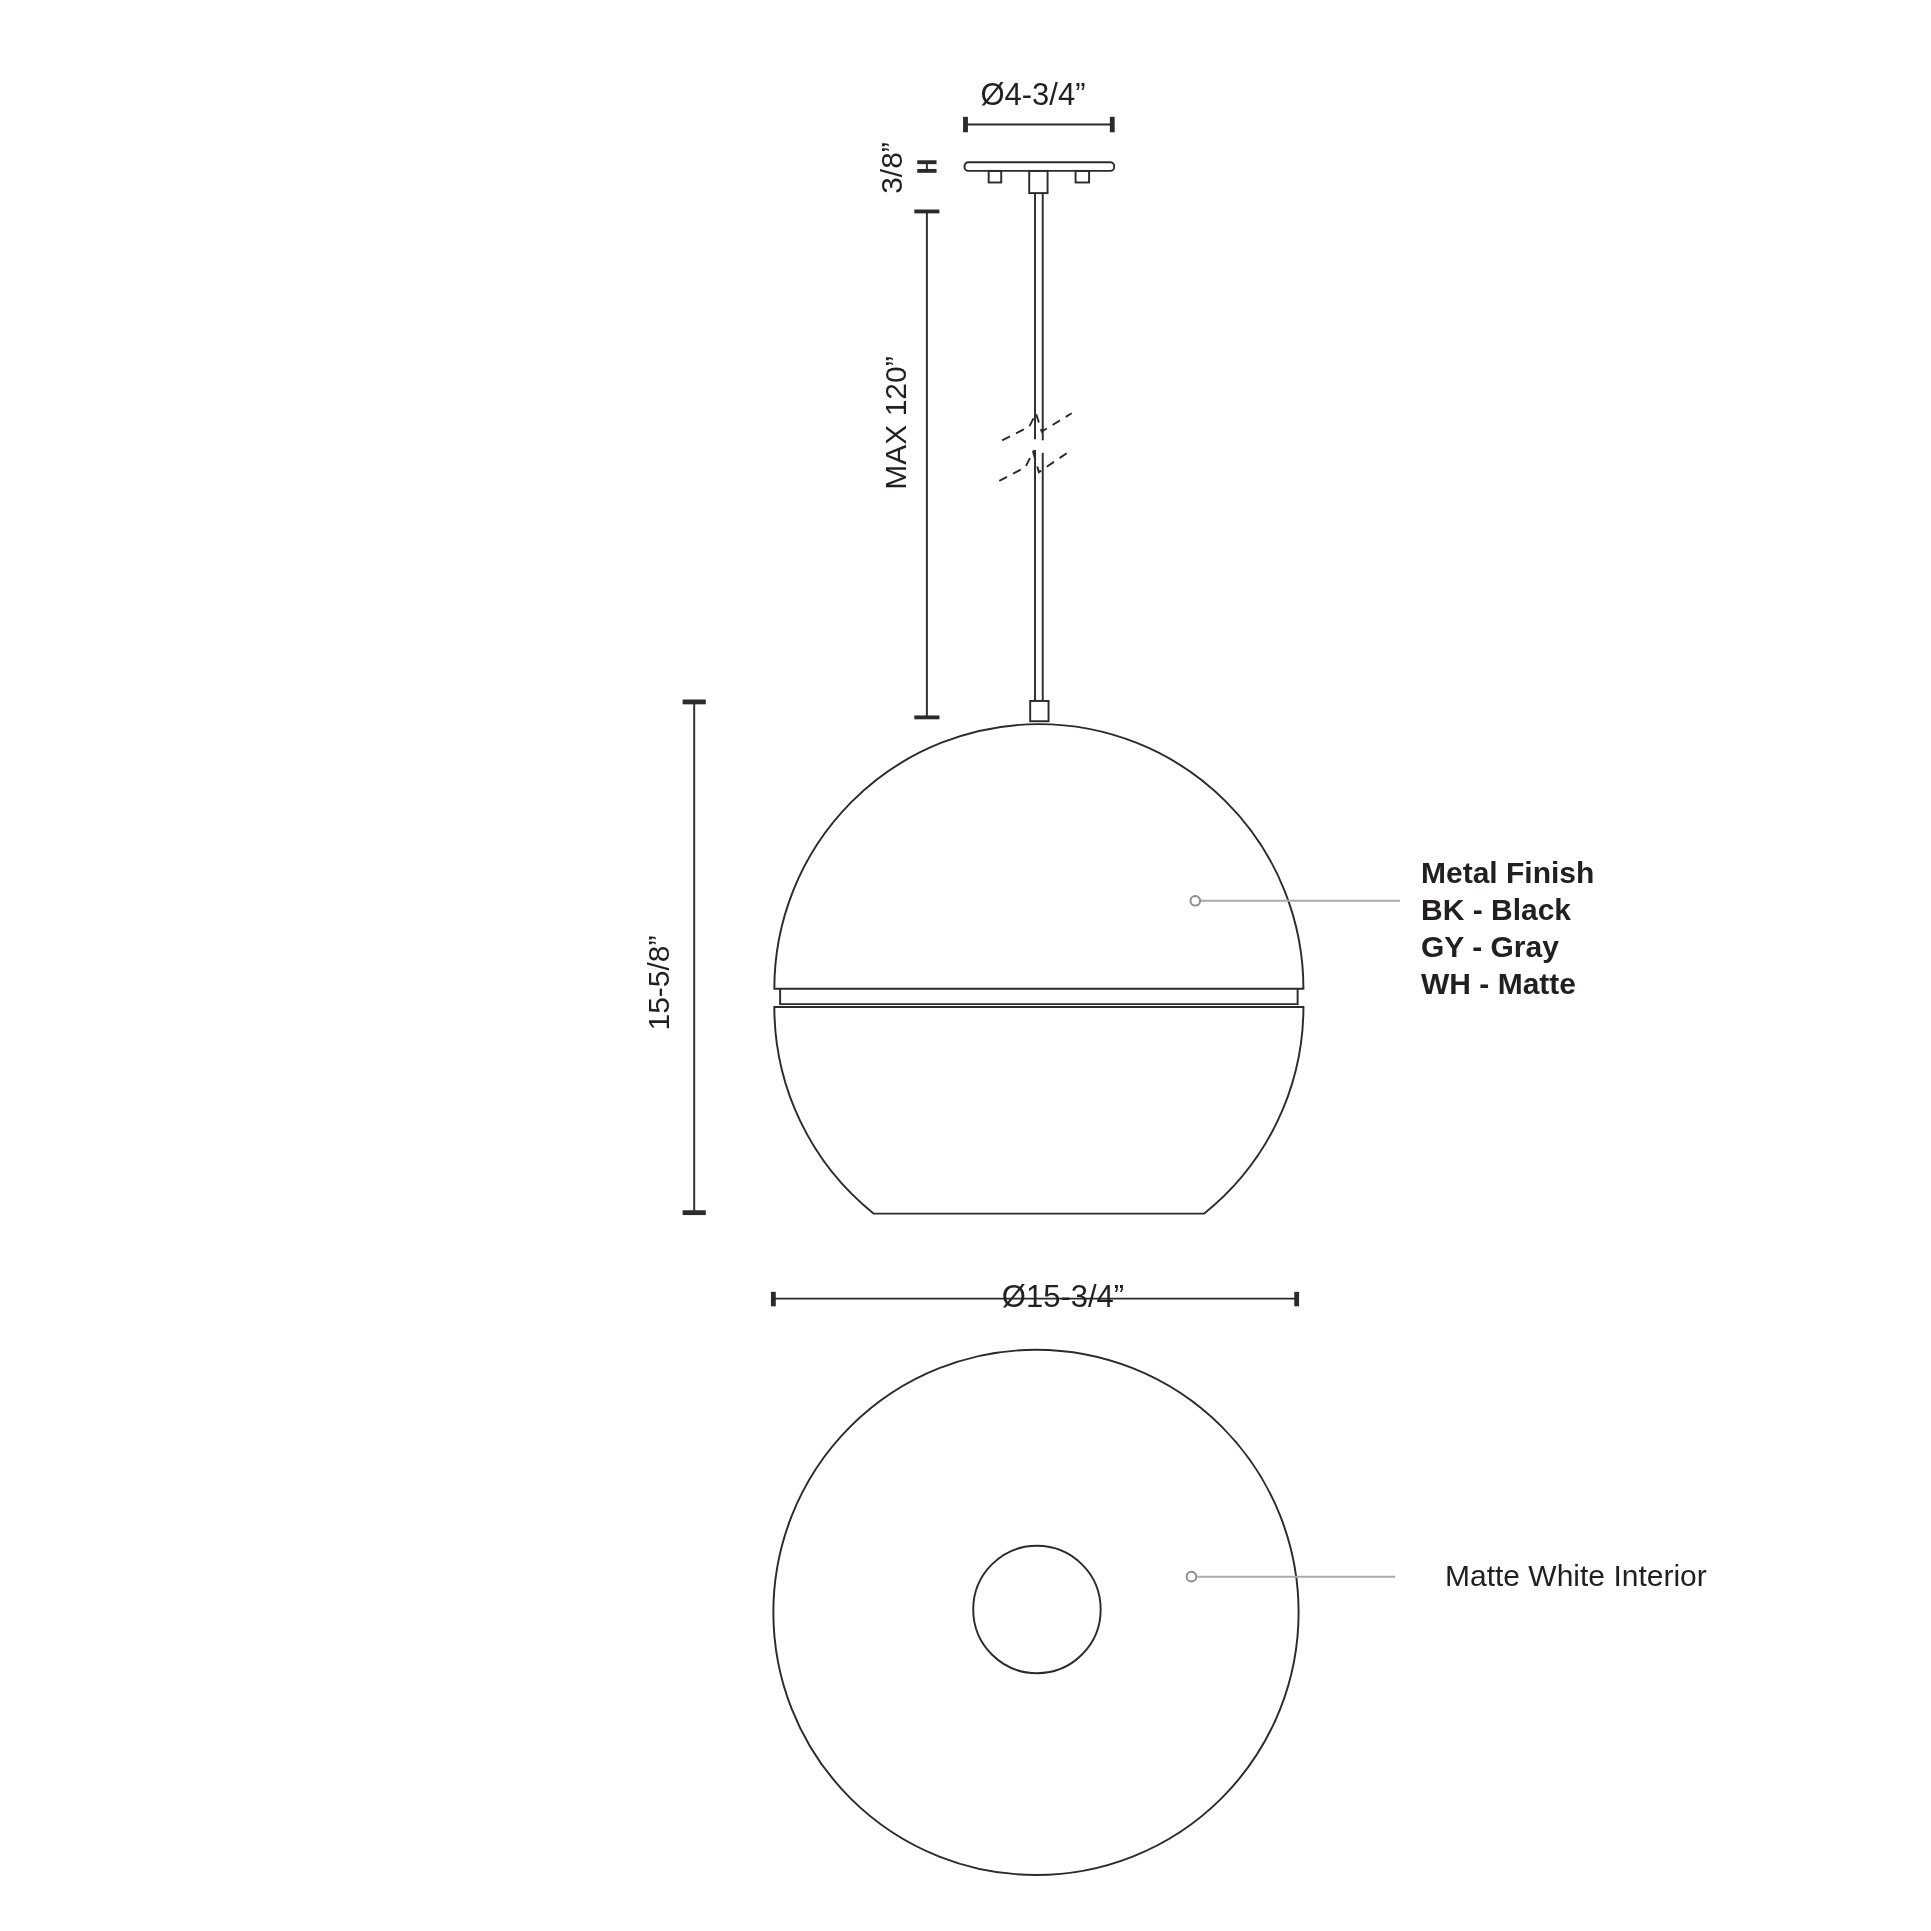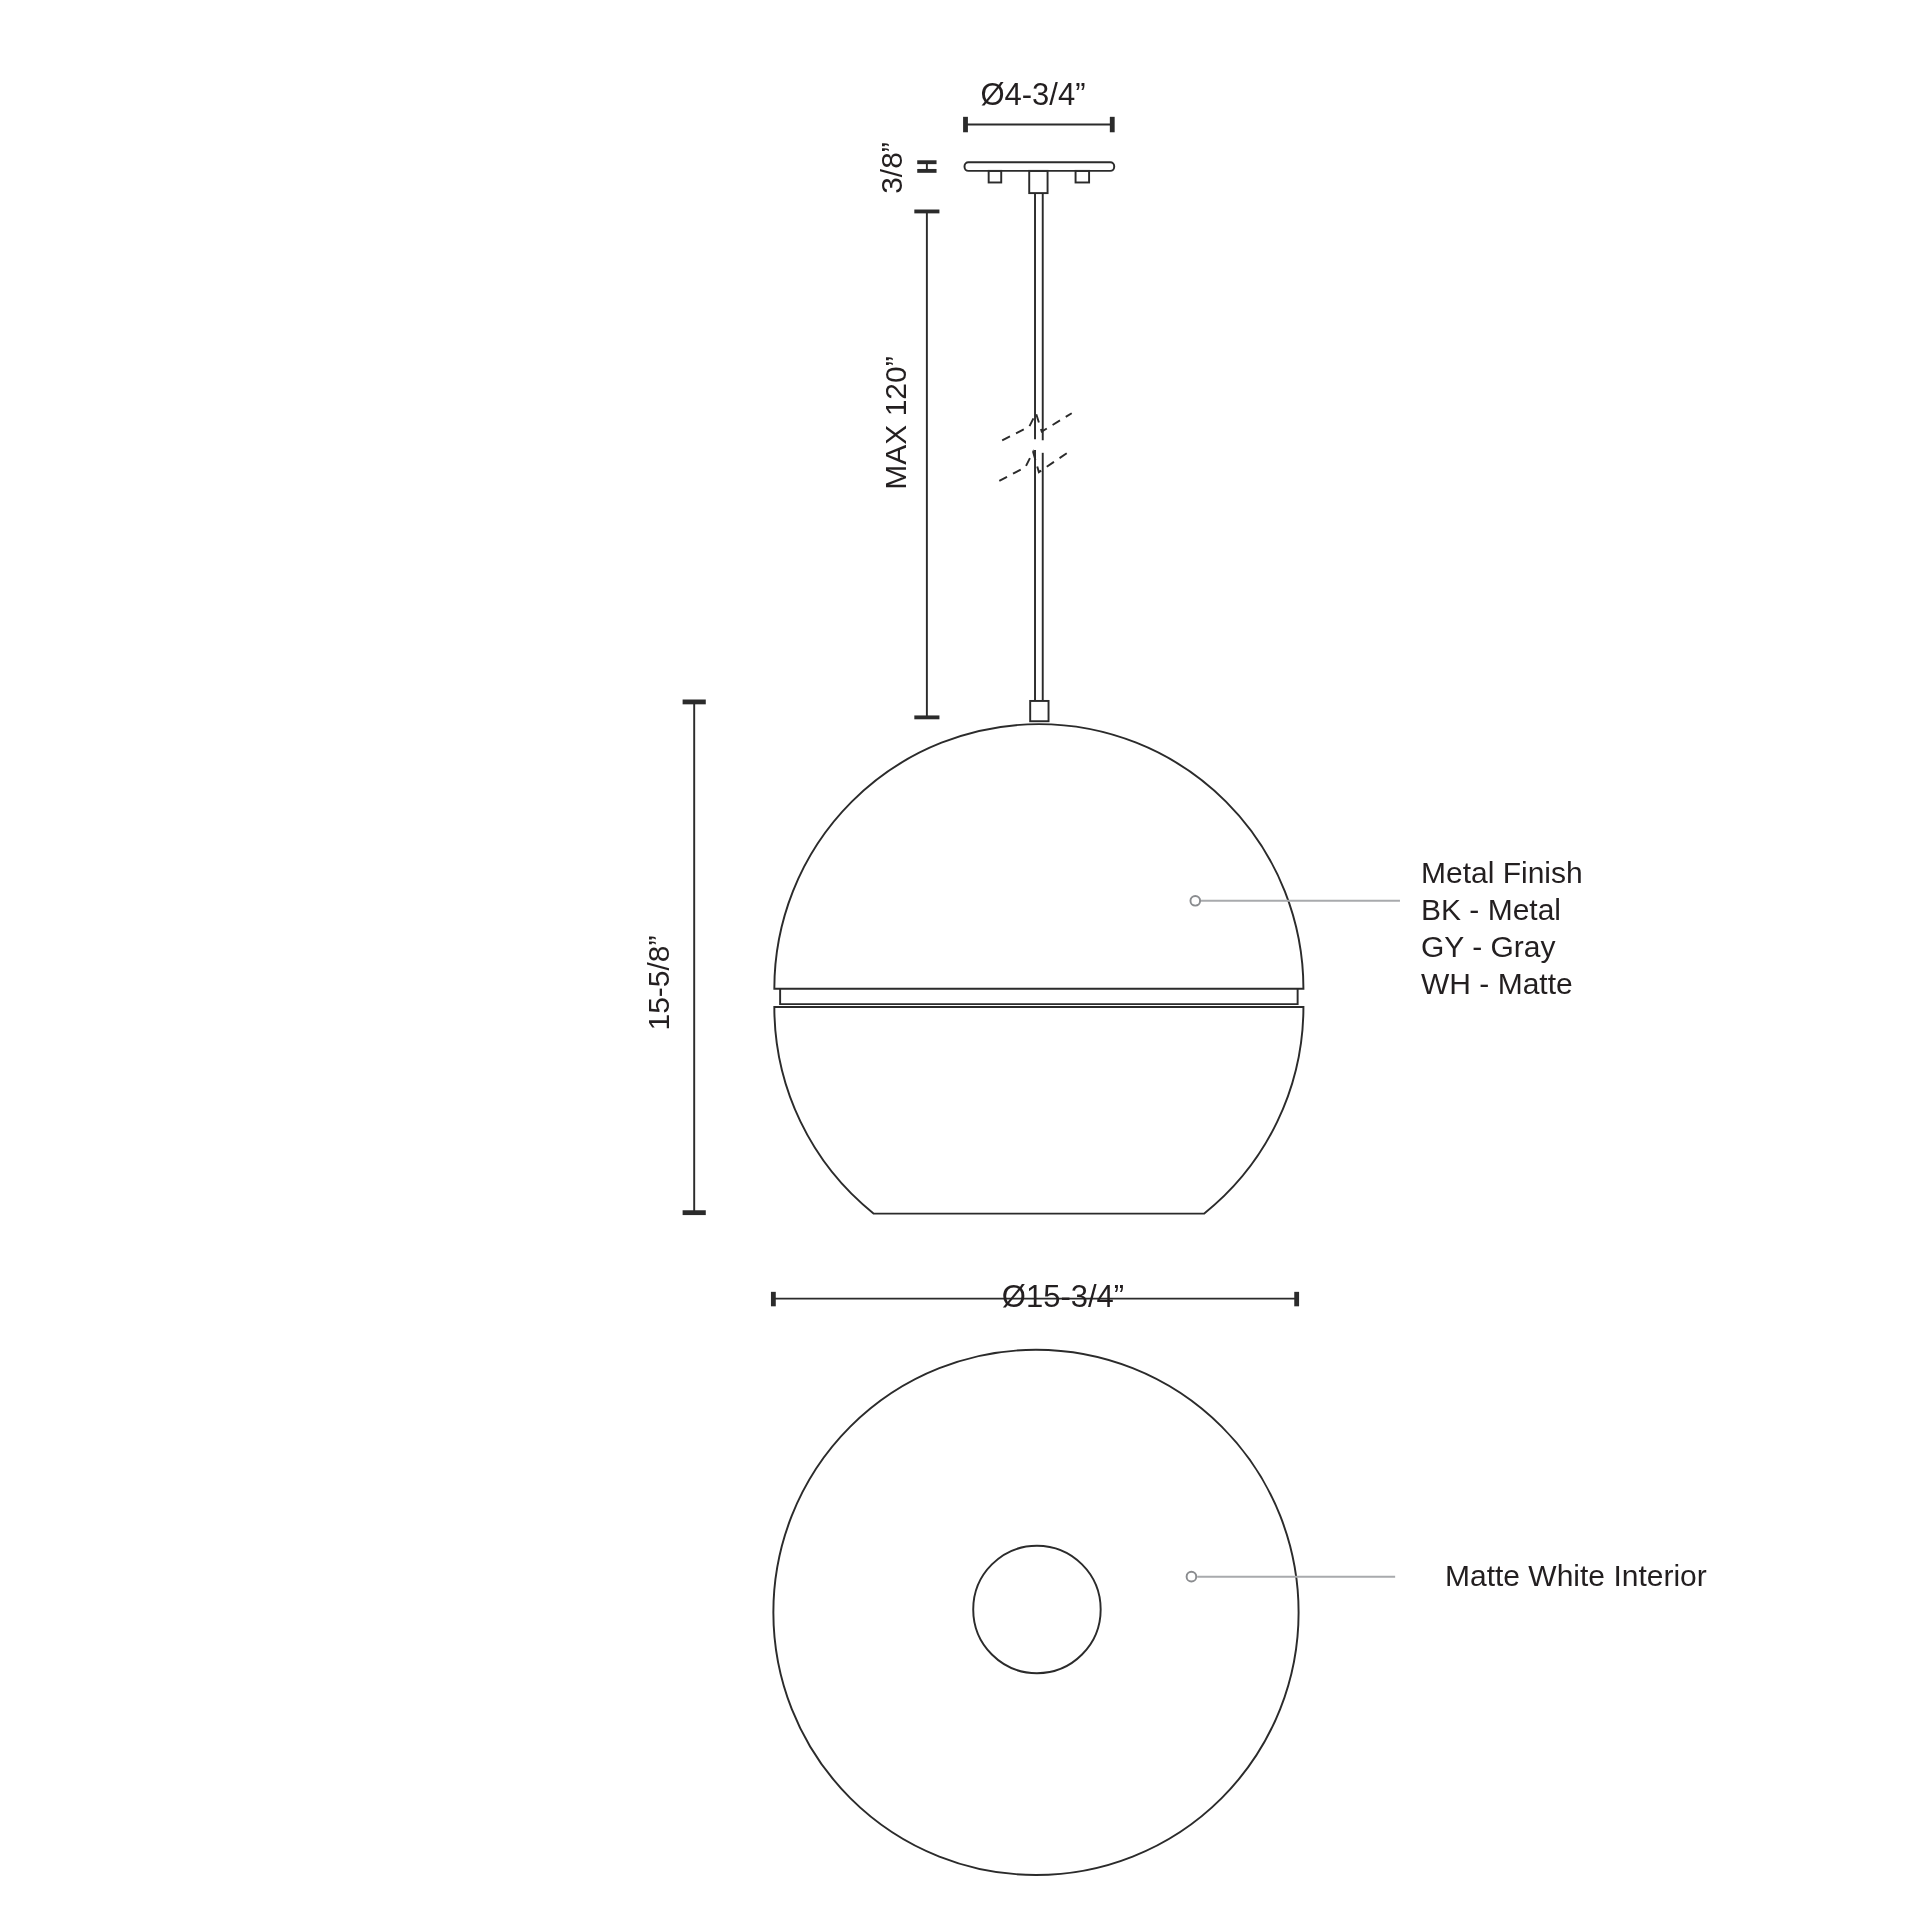--- a/index.html
+++ b/index.html
@@ -15,21 +15,21 @@
     position:absolute;
     color:#231f20;
     white-space:nowrap;
     font-family:"Liberation Sans",sans-serif;
   }
   .fs32{font-size:31px;}
   .fs31{font-size:30px;}
   .ctr{transform:translate(-50%,-50%);}
   .rot{transform:translate(-50%,-50%) rotate(-90deg);}
   .note-block{line-height:37px;}
-  .note-block div{line-height:37px;}
+  .note-block div{line-height:37px;font-weight:bold;}
 </style>
 </head>
 <body>
 
 <div id="canvas">
 
   <svg id="drawing-svg" width="1931" height="1931" viewBox="0 0 2000 2000">
     <g fill="none" stroke="#2b2b2b" stroke-width="2">
 
       <g>
@@ -105,21 +105,21 @@
   <div class="label fs32 ctr" style="left:1033px;top:95px;">Ø4-3/4”</div>
 
   <div class="label fs31 rot" style="left:892px;top:168px;">3/8”</div>
 
   <div class="label fs31 rot" style="left:896px;top:423px;">MAX 120”</div>
 
   <div class="label fs31 rot" style="left:659px;top:983px;">15-5/8”</div>
 
   <div class="label fs31 note-block" style="left:1421px;top:854px;">
     <div>Metal Finish</div>
-    <div>BK - Metal</div>
+    <div>BK - Black</div>
     <div>GY - Gray</div>
     <div>WH - Matte</div>
   </div>
 
   <div class="label fs32 ctr" style="left:1063px;top:1273px;margin-top:24px;">Ø15-3/4”</div>
 
   <div class="label fs31" style="left:1421px;top:1557px;line-height:37px;margin-left:24px;">Matte White Interior</div>
 
 </div>
 

